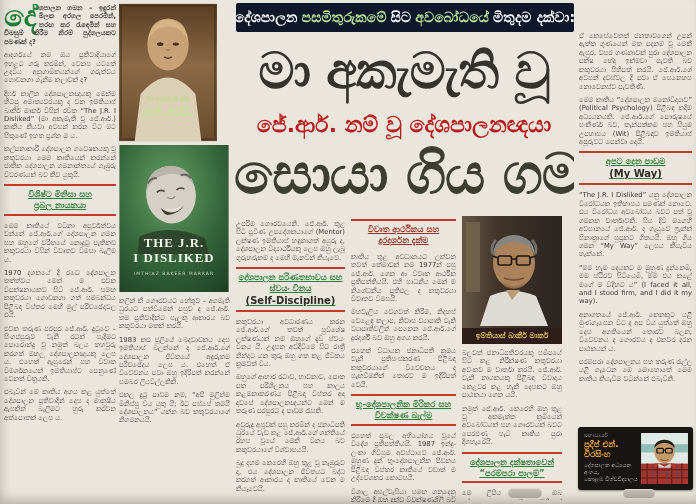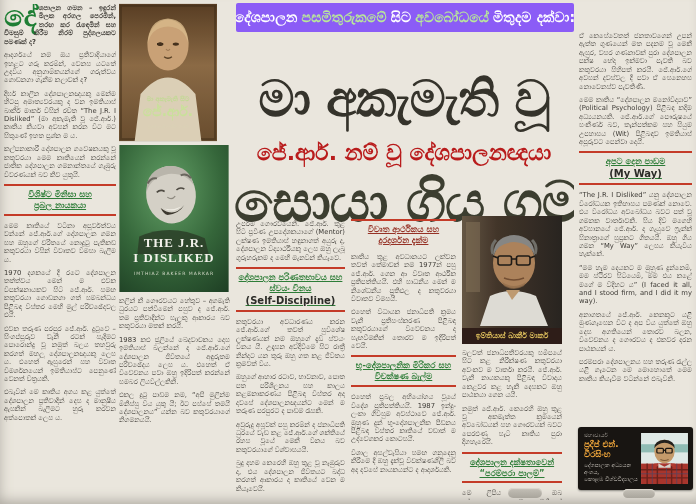--- a/index.html
+++ b/index.html
@@ -1,26 +1,26 @@
 <!DOCTYPE html>
 <html><head>
 <meta charset="utf-8">
 <style>
   html,body{margin:0;padding:0;background:#b6b2aa;font-family:"DejaVu Sans","Liberation Sans",sans-serif;}
   #page{position:relative;width:696px;height:504px;margin:0 auto;background:#eae6dd;overflow:hidden;
         box-shadow:inset 0 -10px 14px -8px #a8a49c, inset 12px 0 14px -12px #c0bcb4;}
   .abs{position:absolute;}
   
-  .kicker{left:236px;top:3px;width:338px;height:29px;background:#8b5cf6;border-radius:2px;
+  .kicker{left:236px;top:3px;width:338px;height:29px;background:#0f172a;border-radius:2px;
           display:flex;align-items:center;justify-content:center;white-space:nowrap;overflow:hidden;
           font-weight:bold;font-size:14px;letter-spacing:.2px;}
   .kicker .w{color:#ffffff;margin:0 2px;}
   .kicker .g{color:#b9e89a;margin:14px 2px;}
   
-  .hl{white-space:nowrap;overflow:hidden;text-align:center;font-weight:800;margin-top:28px;}
+  .hl{white-space:nowrap;overflow:hidden;text-align:center;font-weight:800;}
   .hl1{left:234px;top:33px;width:340px;height:78px;font-size:50px;line-height:76px;color:#35332b;letter-spacing:-1px;}
   .hl2{left:234px;top:111px;width:340px;height:30px;font-size:22px;line-height:28px;color:#b91c1c;}
   .hl3{left:234px;top:141px;width:340px;height:70px;font-size:56px;line-height:66px;color:#3c3e30;letter-spacing:-1px;}
   
   .col{overflow:hidden;}
   .col p{margin:0 0 5px 0;font-size:6.8px;line-height:1.24;color:#3d3a35;text-align:justify;}
   .lede{font-size:7.4px;line-height:1.3;color:#20672e;font-weight:bold;text-align:justify;margin:0 0 6px 0;}
   .dropcap{float:left;font-size:29px;line-height:.85;font-weight:800;color:#1e7e34;padding-right:2px;}
   .sec-head{border-top:2px solid #c43b28;border-bottom:2px solid #c43b28;padding:3px 1px;margin:5px 0 6px 0;
             text-align:center;color:#2e7d38;font-weight:bold;font-size:8.4px;line-height:1.3;text-decoration:underline;}
@@ -143,20 +143,21 @@
     <p>අවුරුදු අසූවක් පසු කරමින් ද ජනාධිපති ධුරයේ වැඩ කළ ජේ.ආර්.ගේ ශක්තියේ රහස වූයේ මෙකී විනය බව කතුවරයාගේ විශ්වාසයයි.</p>
     <p>බුදු දහම කෙරෙහි ඔහු තුළ වූ නැඹුරුව ද, එය දේශපාලන ජීවිතයට බද්ධ කරගත් ආකාරය ද කෘතියේ වෙන ම කියැවෙයි.</p>
   </div>
 
   <div class="abs col" style="left:351px;top:214px;width:105px;height:288px;">
     <div class="sec-head maroon">
       <span>විවෘත ආර්ථිකය සහ</span>
       <span>දුරදර්ශන දැක්ම</span>
     </div>
     <p>කෘතිය තුළ අවධානයට ලක්වන තවත් තේමාවක් නම් 1977න් පසු ජේ.ආර්. ගෙන ආ විවෘත ආර්ථික ප්‍රතිපත්තියයි. එහි සාධනීය මෙන් ම නිශේධනීය ප්‍රතිඵල ද කතුවරයා විවෘතව විමසයි.</p>
+    <p>මහවැලිය වේගවත් කිරීම, නිදහස් වෙළෙඳ කලාප, නිවාස ව්‍යාපෘති වැනි ව්‍යාපෘතිවලින් පෙනෙන ජේ.ආර්.ගේ දුරදර්ශී බව ඔහු අගය කරයි.</p>
     <p>එහෙත් විධායක ජනාධිපති ක්‍රමය වැනි ප්‍රතිසංස්කරණ පිළිබඳ කතුවරයාගේ විවේචනය ද සැඟවීමකින් තොරව ම ඉදිරිපත් වෙයි.</p>
     <div class="sec-head">
       <span>භූ-දේශපාලනික මිරිකර සහ</span>
       <span>විචක්ෂණ බැල්ම</span>
     </div>
     <p>එහෙත් ප්‍රබල අභියෝගය වූයේ විදේශ ප්‍රතිපත්තියයි. 1987 ඉන්දු-ලංකා ගිවිසුම අවස්ථාවේ ජේ.ආර්. මුහුණ දුන් භූ-දේශපාලනික පීඩනය පිළිබඳ විස්තර කෘතියේ වඩාත් ම උද්වේගකර කොටසයි.</p>
     <p>විශාල අසල්වැසියා සමඟ ගනුදෙනු කිරීමේ දී ඔහු දැක්වූ විචක්ෂණශීලී බව අද දවසේ නායකයන්ට ද ආදර්ශයකි.</p>
   </div>
 
   <div class="abs" style="left:462px;top:216px;width:100px;height:112px;">

